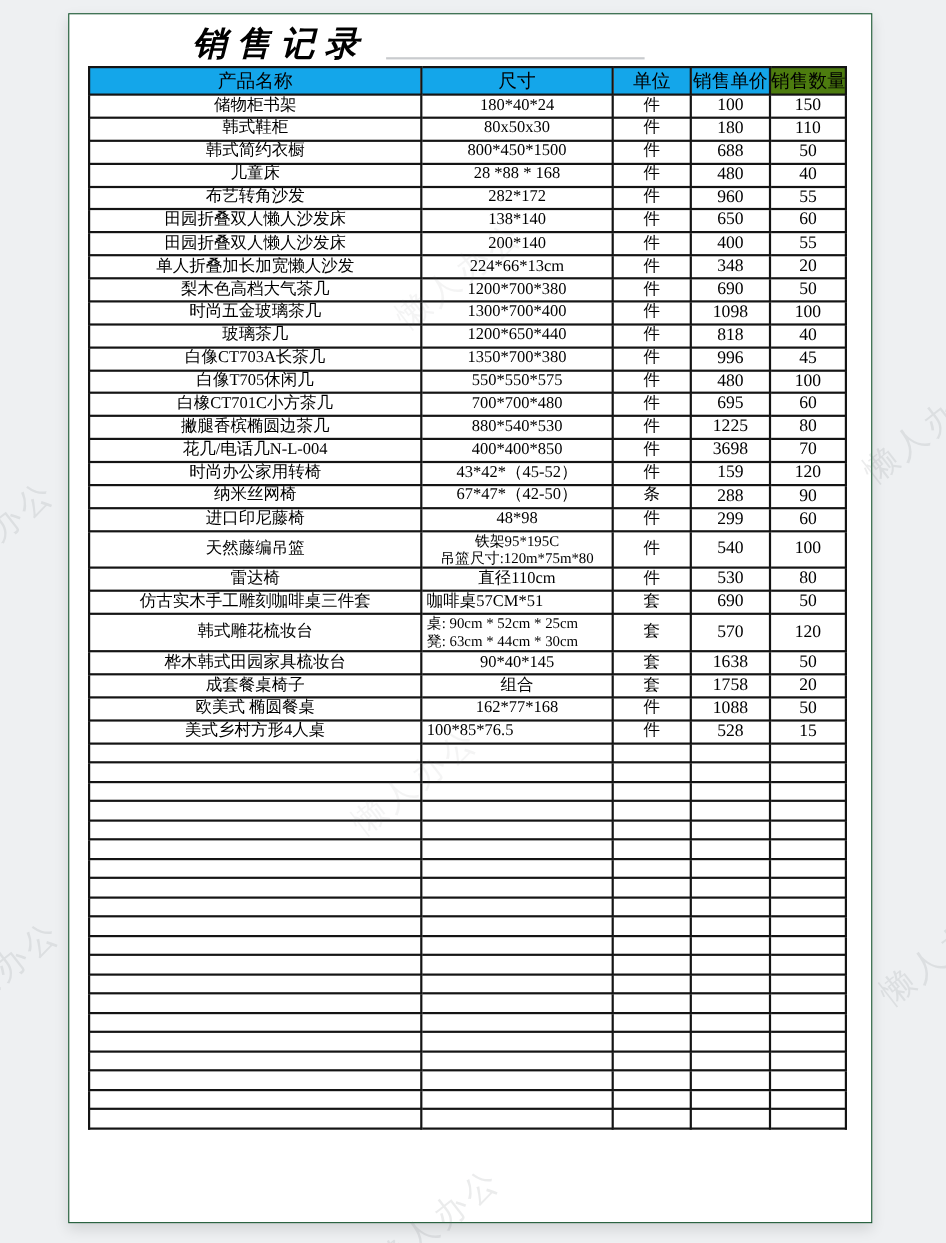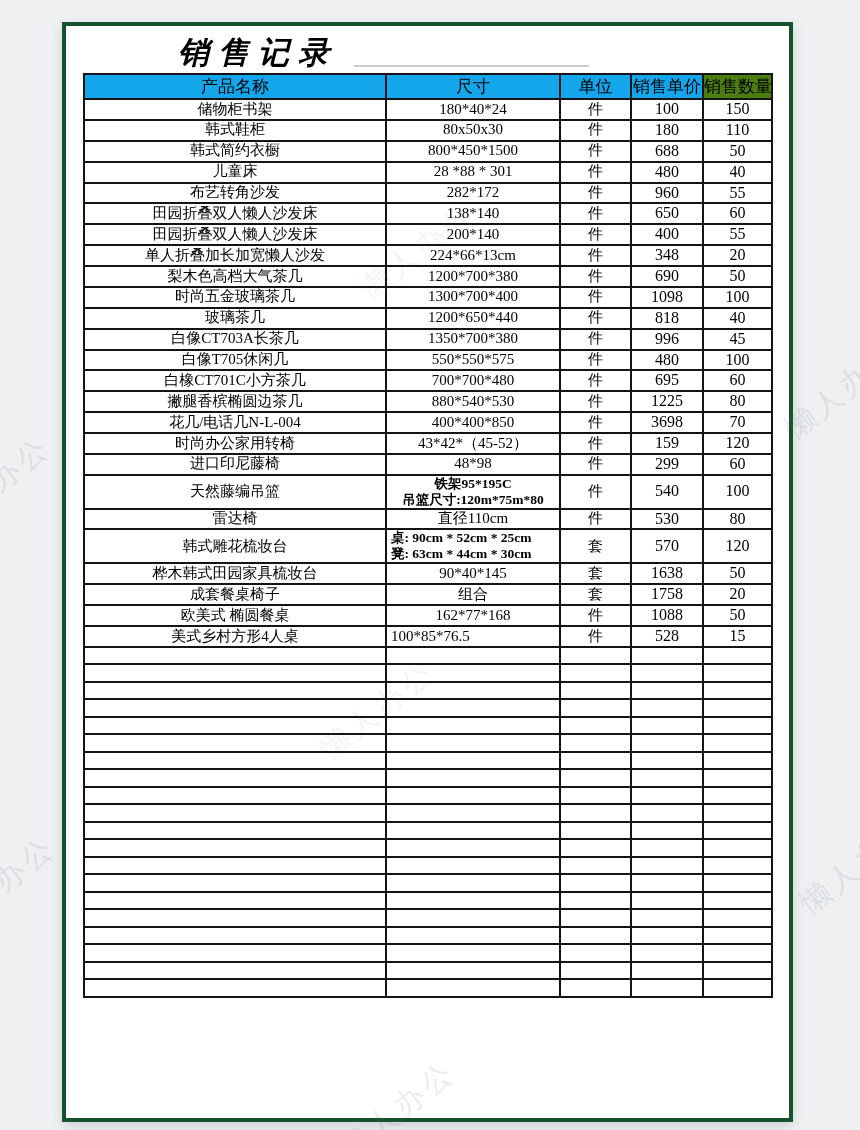--- a/index.html
+++ b/index.html
@@ -5,24 +5,24 @@
   * { margin:0; padding:0; box-sizing:border-box; }
   html,body { width:860px; height:1130px; }
   body {
     background:#eef0f2;
     font-family:"Liberation Serif","DejaVu Serif",serif;
     position:relative;
     overflow:hidden;
     color:#000;
   }
   .page {
-    position:absolute; left:62px; top:22px;
+    position:absolute; left:62px; top:12px;
     width:731px; height:1100px;
     background:#ffffff;
-    border:4px solid #14532d;
+    border:1px solid #14532d;
     box-shadow:0 5px 12px rgba(0,0,0,0.12);
   }
   .title {
     position:absolute; left:112px; top:6px;
     font-size:31px; font-weight:bold; font-style:italic;
     letter-spacing:9px;
     font-family:"DejaVu Serif","Liberation Serif",serif;
     white-space:nowrap;
   }
   .title-line {
@@ -45,21 +45,21 @@
     white-space:nowrap; padding:0;
   }
   td {
     height:18px;
     font-size:15px;
     padding:0 2px;
     white-space:pre-line;
     line-height:1.18;
   }
   td.col-price, td.col-qty { font-size:16px; }
-  td.multiline { font-size:13.5px;font-weight:bold; }
+  td.multiline { font-size:13.5px; }
   td.align-left { text-align:left; padding-left:4px; }
   tr.tall2 td { height:19px; }
   tr.tall3 td { height:30px; }
   tr.empty-row td { height:17.5px; }
   .watermark {
     position:absolute;
     font-size:30px;
     letter-spacing:4px;
     color:#6b7076;
     transform:rotate(-38deg);
@@ -111,21 +111,21 @@
         </tr>
         <tr>
           <td class="col-name">韩式简约衣橱</td>
           <td class="col-size">800*450*1500</td>
           <td class="col-unit">件</td>
           <td class="col-price">688</td>
           <td class="col-qty">50</td>
         </tr>
         <tr>
           <td class="col-name">儿童床</td>
-          <td class="col-size">28 *88 * 301</td>
+          <td class="col-size">28 *88 * 168</td>
           <td class="col-unit">件</td>
           <td class="col-price">480</td>
           <td class="col-qty">40</td>
         </tr>
         <tr>
           <td class="col-name">布艺转角沙发</td>
           <td class="col-size">282*172</td>
           <td class="col-unit">件</td>
           <td class="col-price">960</td>
           <td class="col-qty">55</td>
@@ -206,20 +206,27 @@
           <td class="col-unit">件</td>
           <td class="col-price">3698</td>
           <td class="col-qty">70</td>
         </tr>
         <tr>
           <td class="col-name">时尚办公家用转椅</td>
           <td class="col-size">43*42*（45-52）</td>
           <td class="col-unit">件</td>
           <td class="col-price">159</td>
           <td class="col-qty">120</td>
+        </tr>
+        <tr>
+          <td class="col-name">纳米丝网椅</td>
+          <td class="col-size">67*47*（42-50）</td>
+          <td class="col-unit">条</td>
+          <td class="col-price">288</td>
+          <td class="col-qty">90</td>
         </tr>
         <tr>
           <td class="col-name">进口印尼藤椅</td>
           <td class="col-size">48*98</td>
           <td class="col-unit">件</td>
           <td class="col-price">299</td>
           <td class="col-qty">60</td>
         </tr>
         <tr class="tall2">
           <td class="col-name">天然藤编吊篮</td>
@@ -228,20 +235,27 @@
           <td class="col-unit">件</td>
           <td class="col-price">540</td>
           <td class="col-qty">100</td>
         </tr>
         <tr>
           <td class="col-name">雷达椅</td>
           <td class="col-size">直径110cm</td>
           <td class="col-unit">件</td>
           <td class="col-price">530</td>
           <td class="col-qty">80</td>
+        </tr>
+        <tr>
+          <td class="col-name">仿古实木手工雕刻咖啡桌三件套</td>
+          <td class="col-size align-left">咖啡桌57CM*51</td>
+          <td class="col-unit">套</td>
+          <td class="col-price">690</td>
+          <td class="col-qty">50</td>
         </tr>
         <tr class="tall3">
           <td class="col-name">韩式雕花梳妆台</td>
           <td class="col-size multiline align-left">桌: 90cm * 52cm * 25cm
 凳: 63cm * 44cm * 30cm</td>
           <td class="col-unit">套</td>
           <td class="col-price">570</td>
           <td class="col-qty">120</td>
         </tr>
         <tr>

